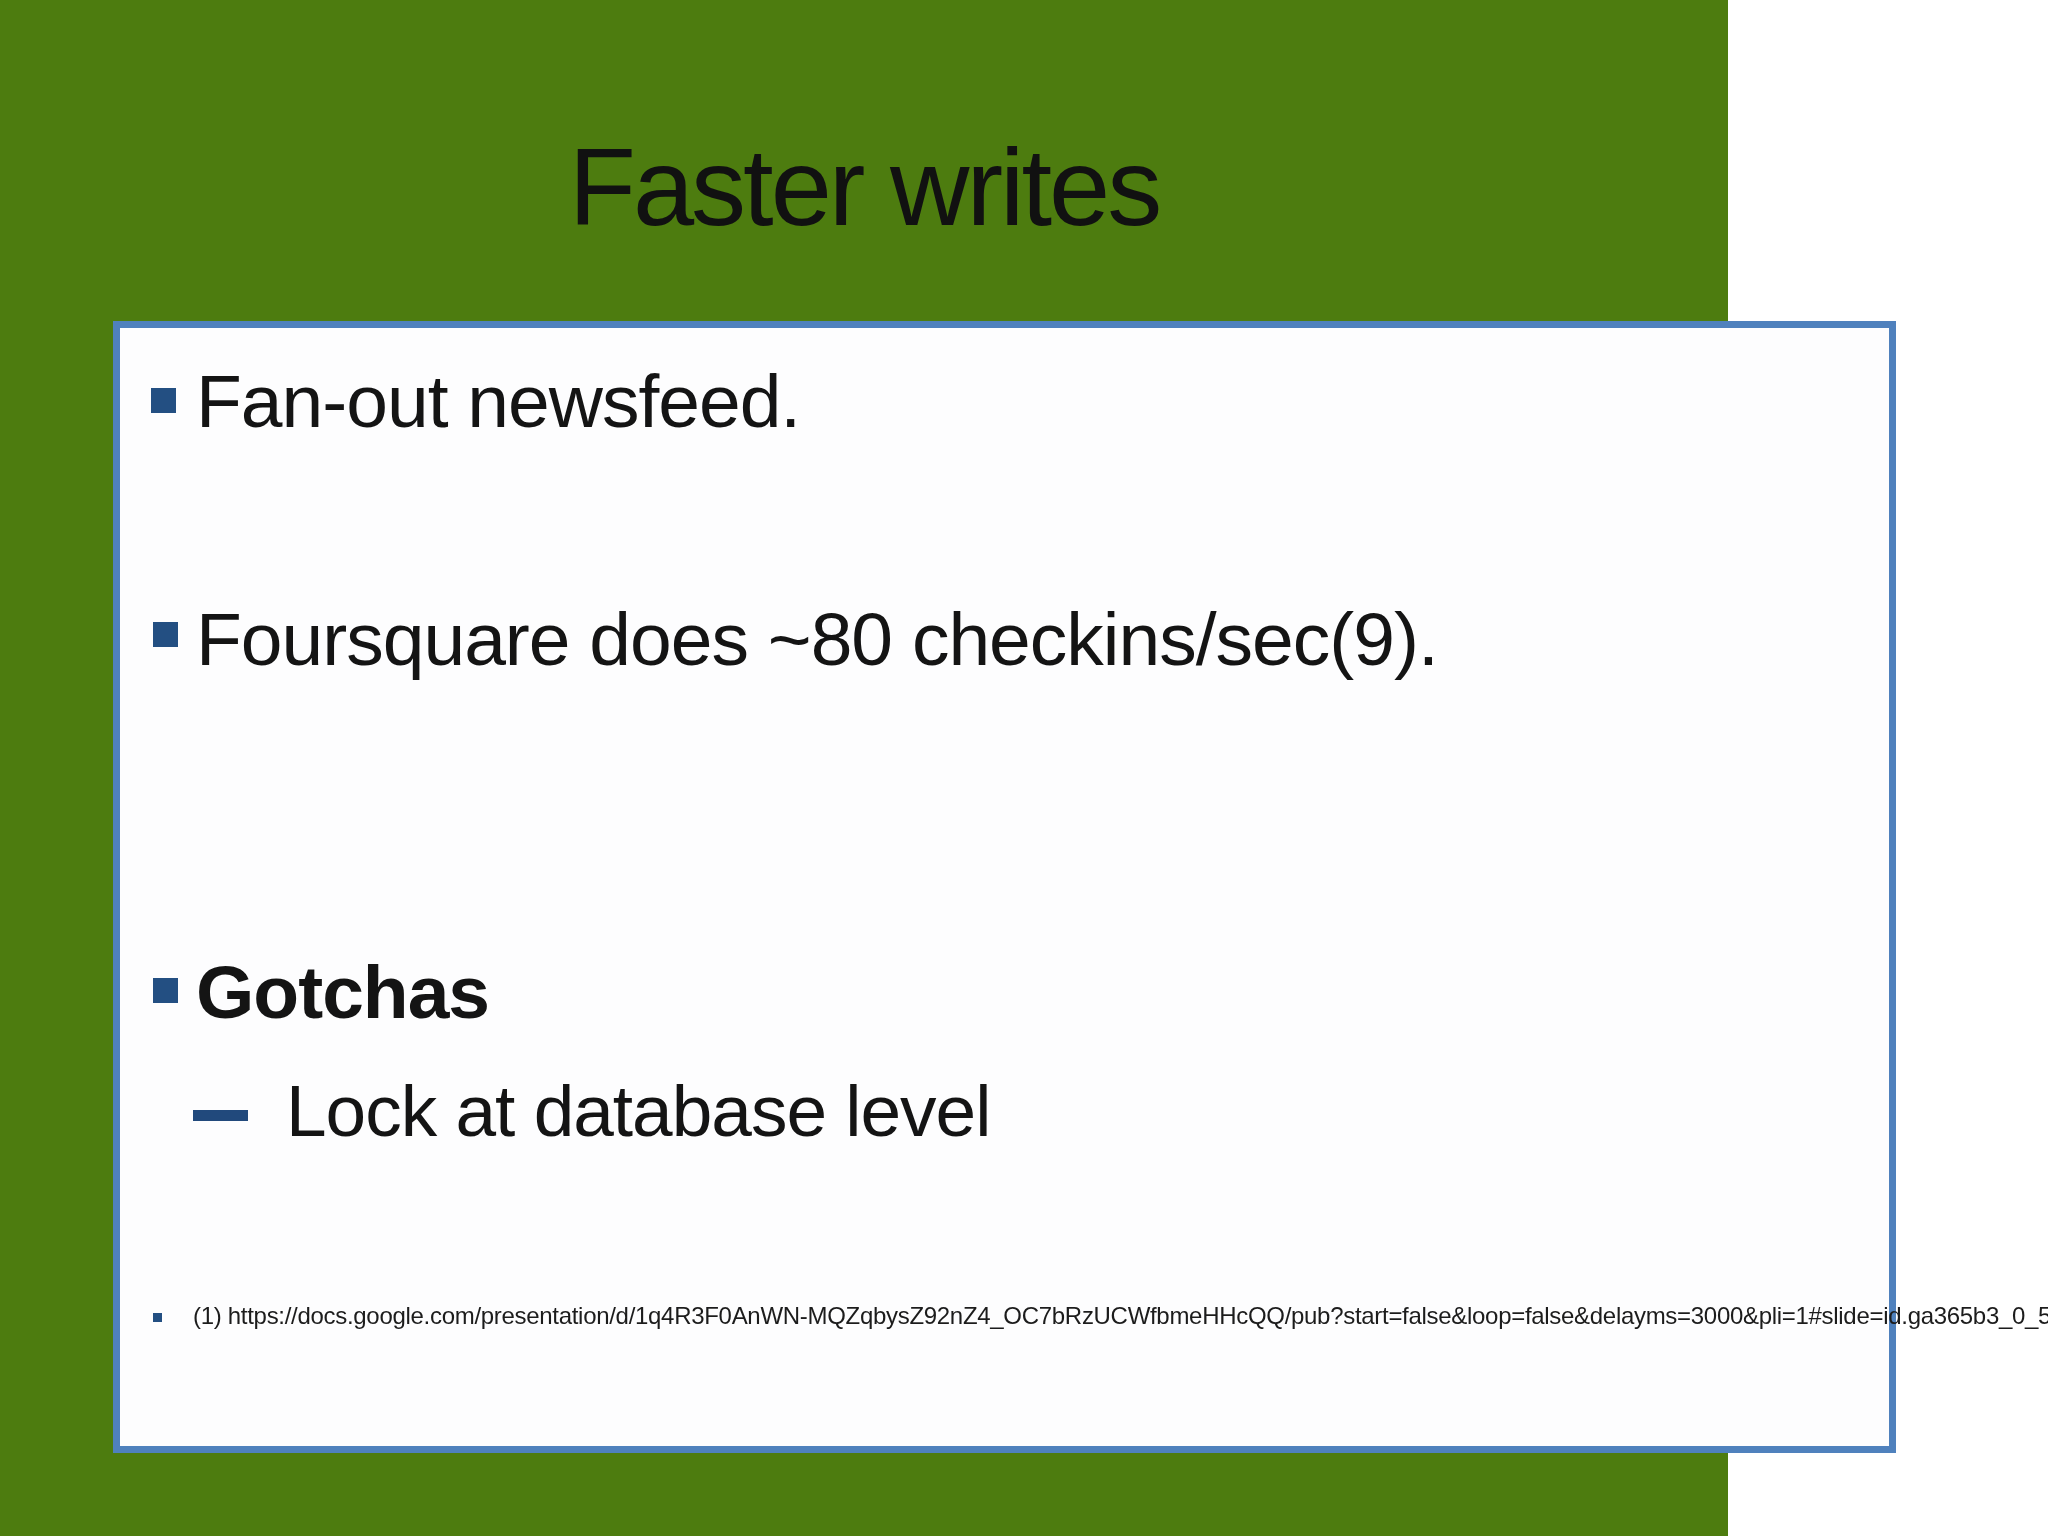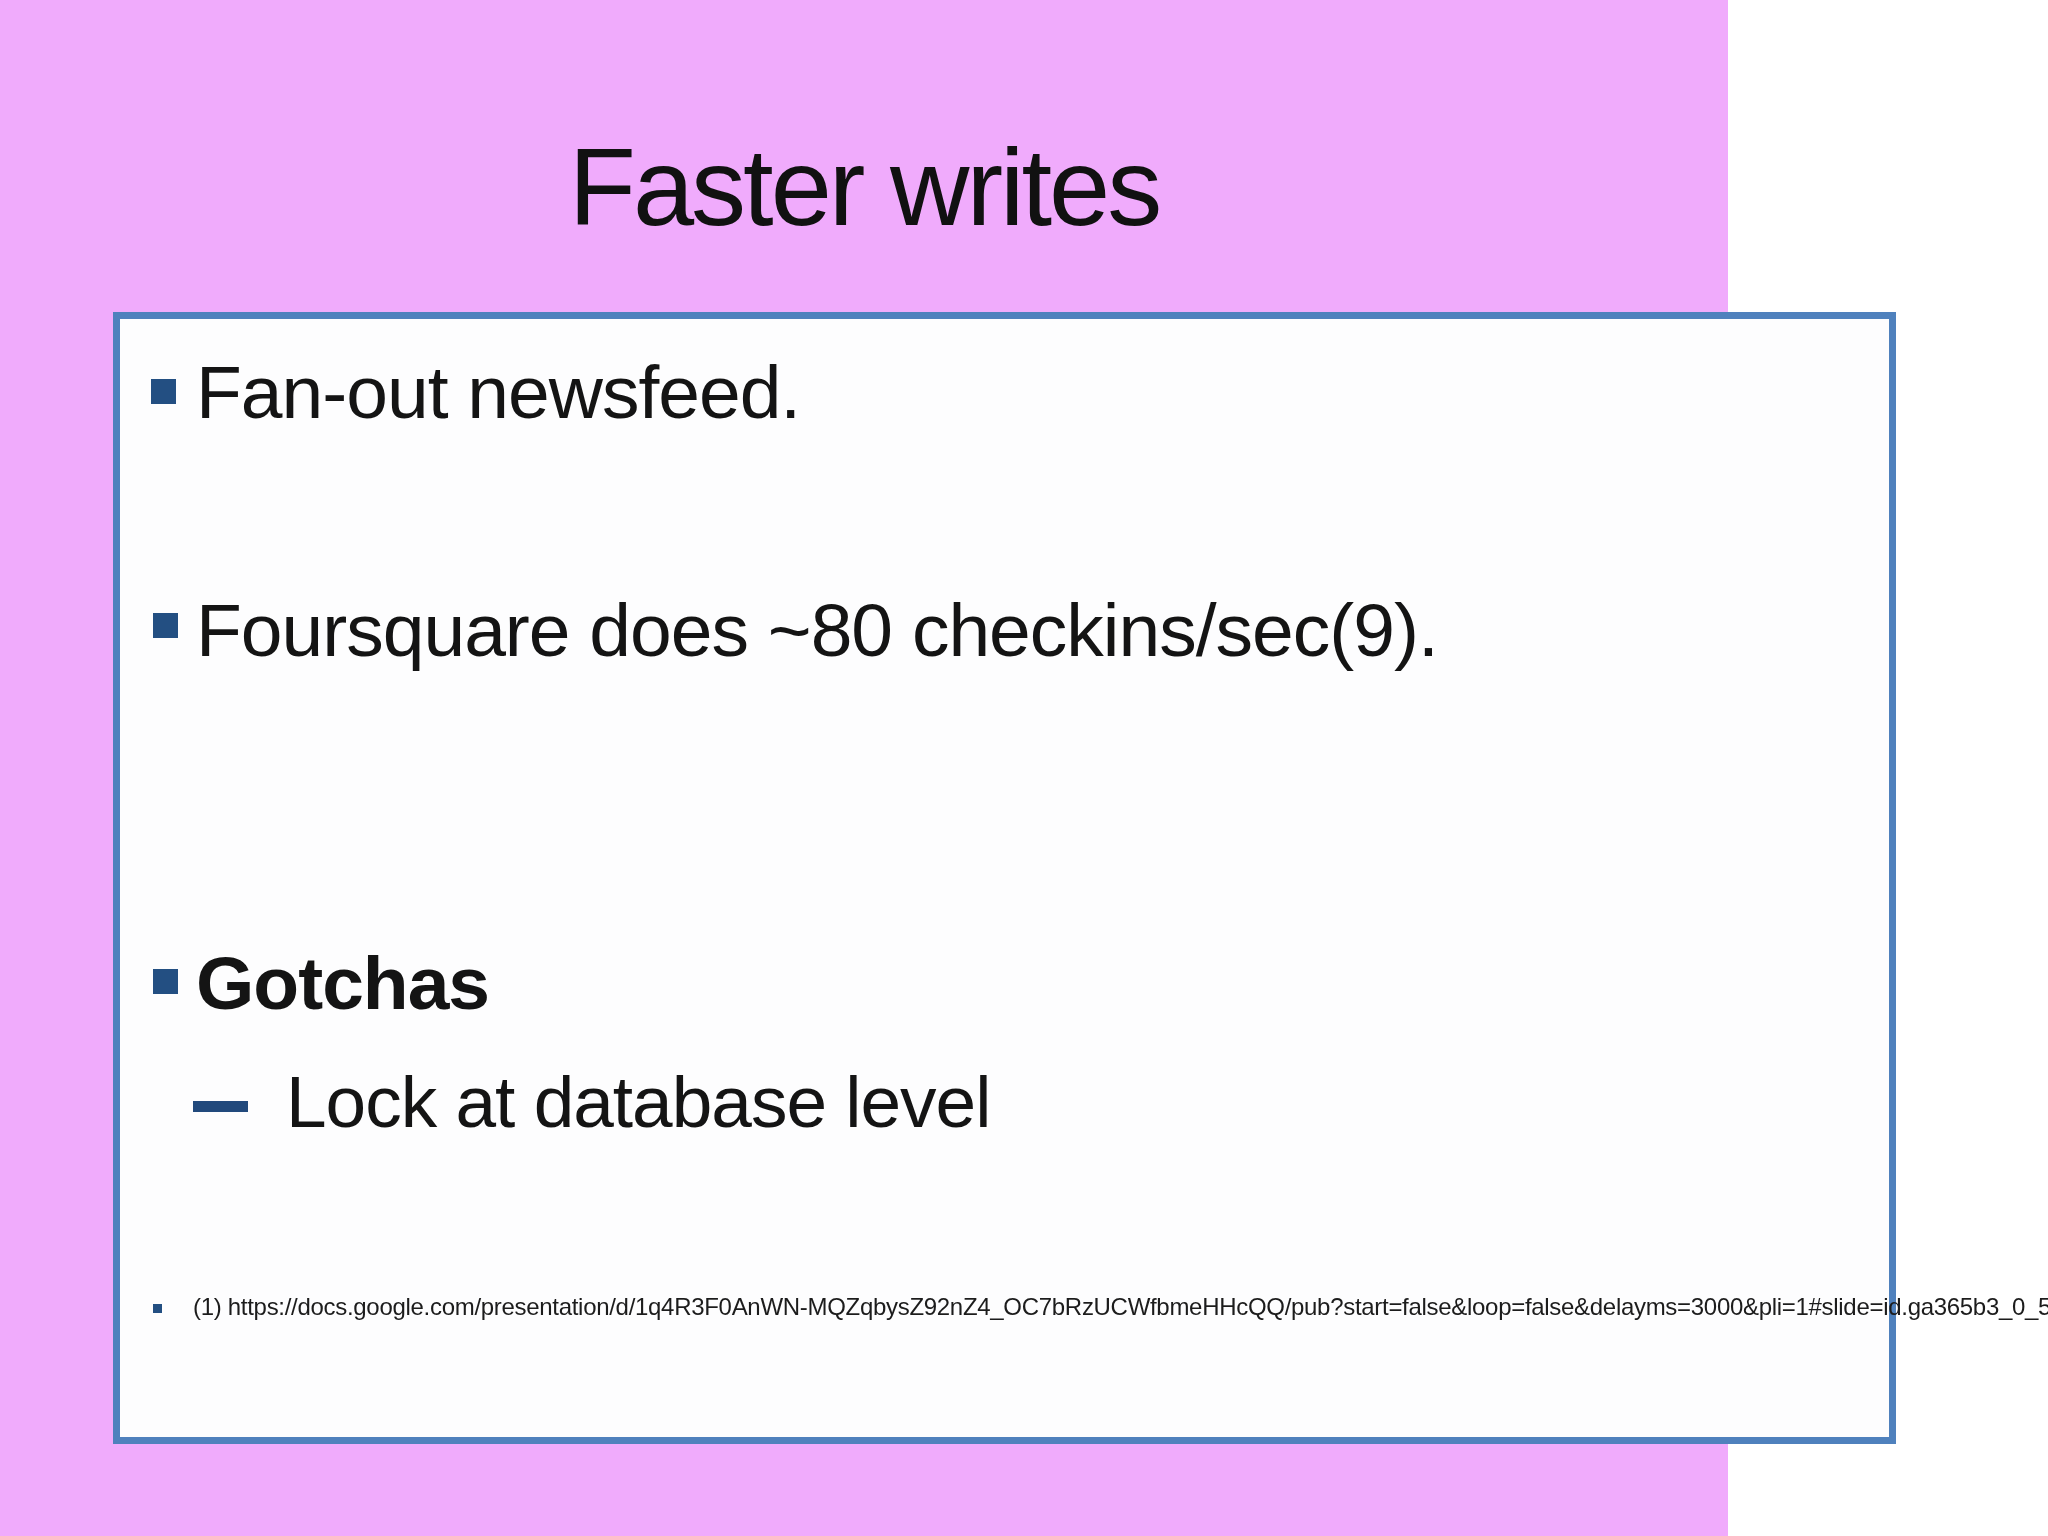--- a/index.html
+++ b/index.html
@@ -9,39 +9,39 @@
     width: 2048px;
     height: 1536px;
     font-family: "Liberation Sans", sans-serif;
     color: #141414;
     overflow: hidden;
   }
   .slide {
     position: relative;
     width: 1728px;
     height: 1536px;
-    background: #f0abfc;
+    background: #4d7c0f;
   }
   .slide-title {
     position: absolute;
     left: 0;
     right: 0;
     top: 132px;
     text-align: center;
     font-size: 110px;
     line-height: 1.0;
     font-weight: 400;
     letter-spacing: -3px;
     color: #111111;
     white-space: nowrap;
   }
   .content-box {
     position: absolute;
     left: 113px;
-    top: 312px;
+    top: 321px;
     width: 1783px;
     height: 1132px;
     box-sizing: border-box;
     border: 7px solid #4f81bd;
     background: #fdfdfe;
   }
   
   .abs { position: absolute; }
   .bullet-text {
     font-size: 75px;

